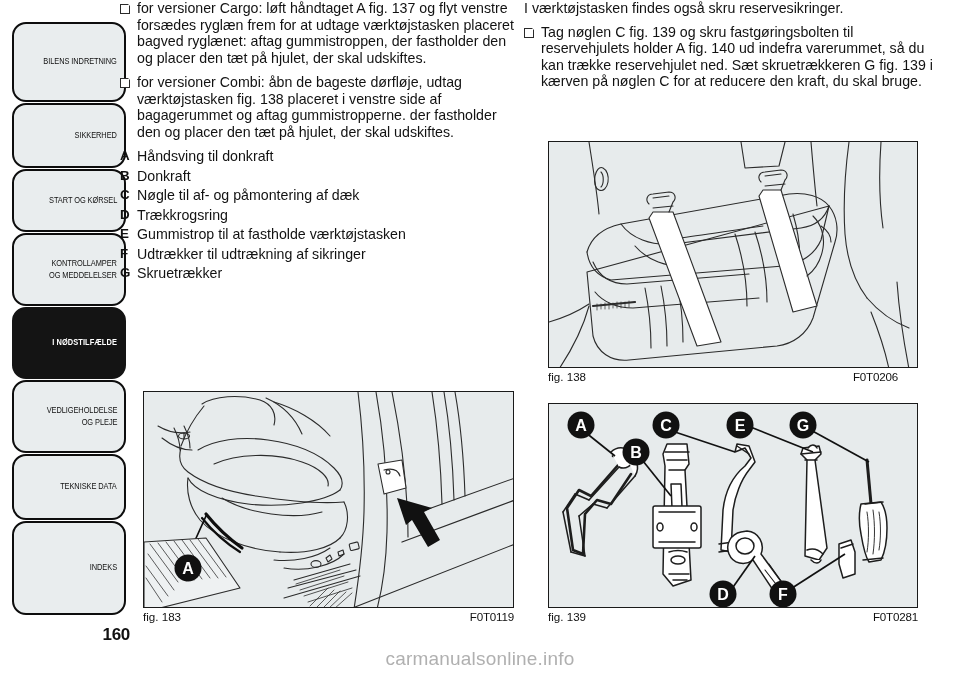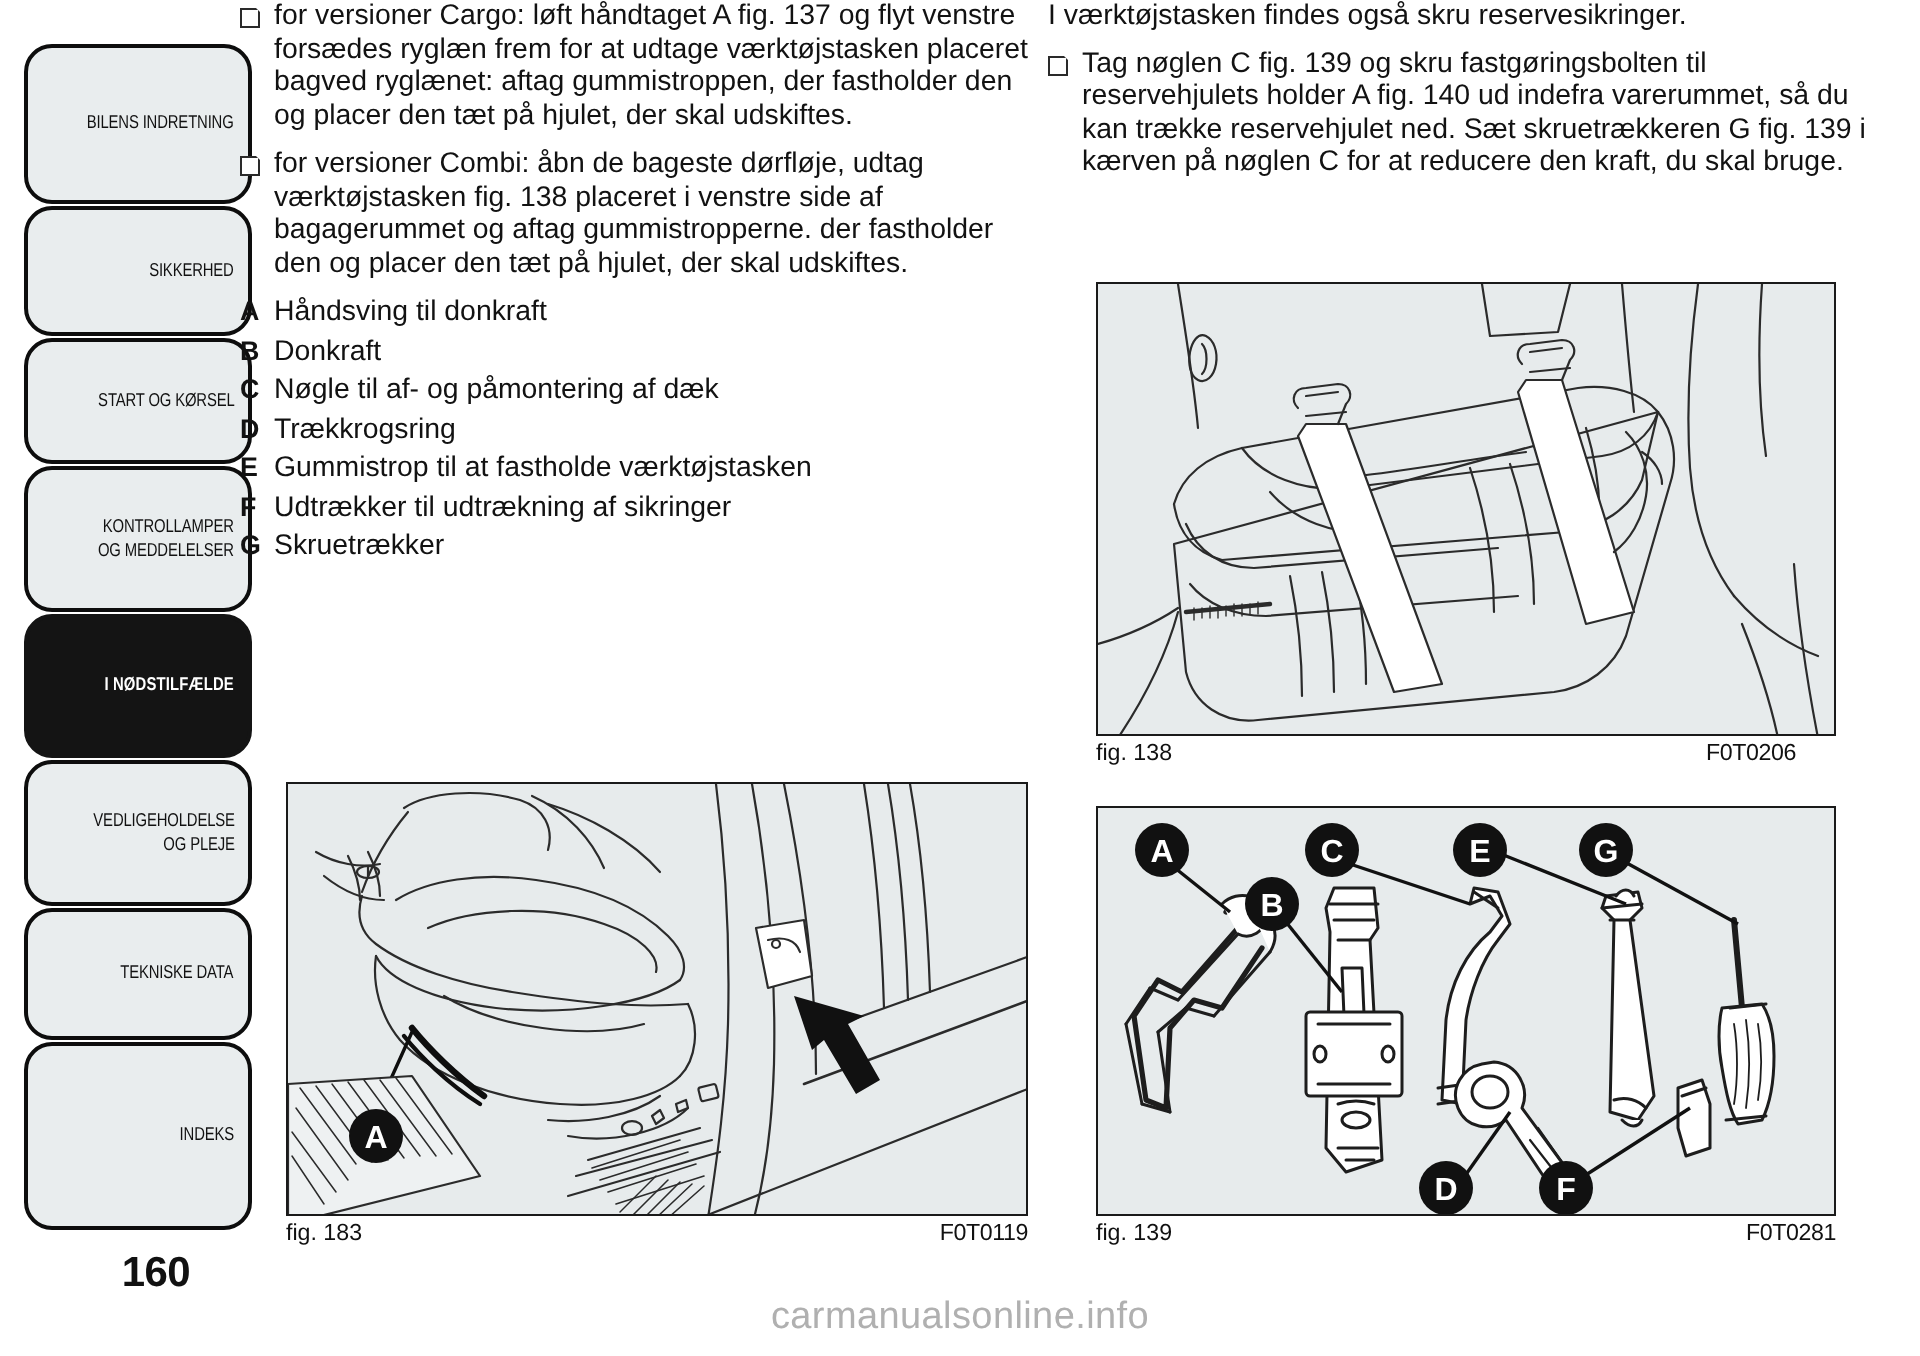--- a/index.html
+++ b/index.html
@@ -31,22 +31,22 @@
     text-align:right;
     color:#111;
     transform:scaleX(0.80);
     transform-origin:right center;
     white-space:pre-line;
     font-weight:400;
   }
   .tab.active .tab-label{color:#ffffff;font-weight:bold;letter-spacing:0.1px;}
   #page-number{
     position:absolute;left:0;top:625px;width:104px;
-    text-align:center;
-    font-size:21px;font-weight:bold;color:#111;
+    text-align:right;
+    font-size:17px;font-weight:bold;color:#111;
     letter-spacing:-0.3px;
   }
   
   #content{position:absolute;left:112px;top:0;width:856px;height:678px;}
   .col{position:absolute;top:0;}
   #col-left{left:8px;width:396px;}
   #col-right{left:412px;width:420px;}
 
   .para{
     display:flex;

